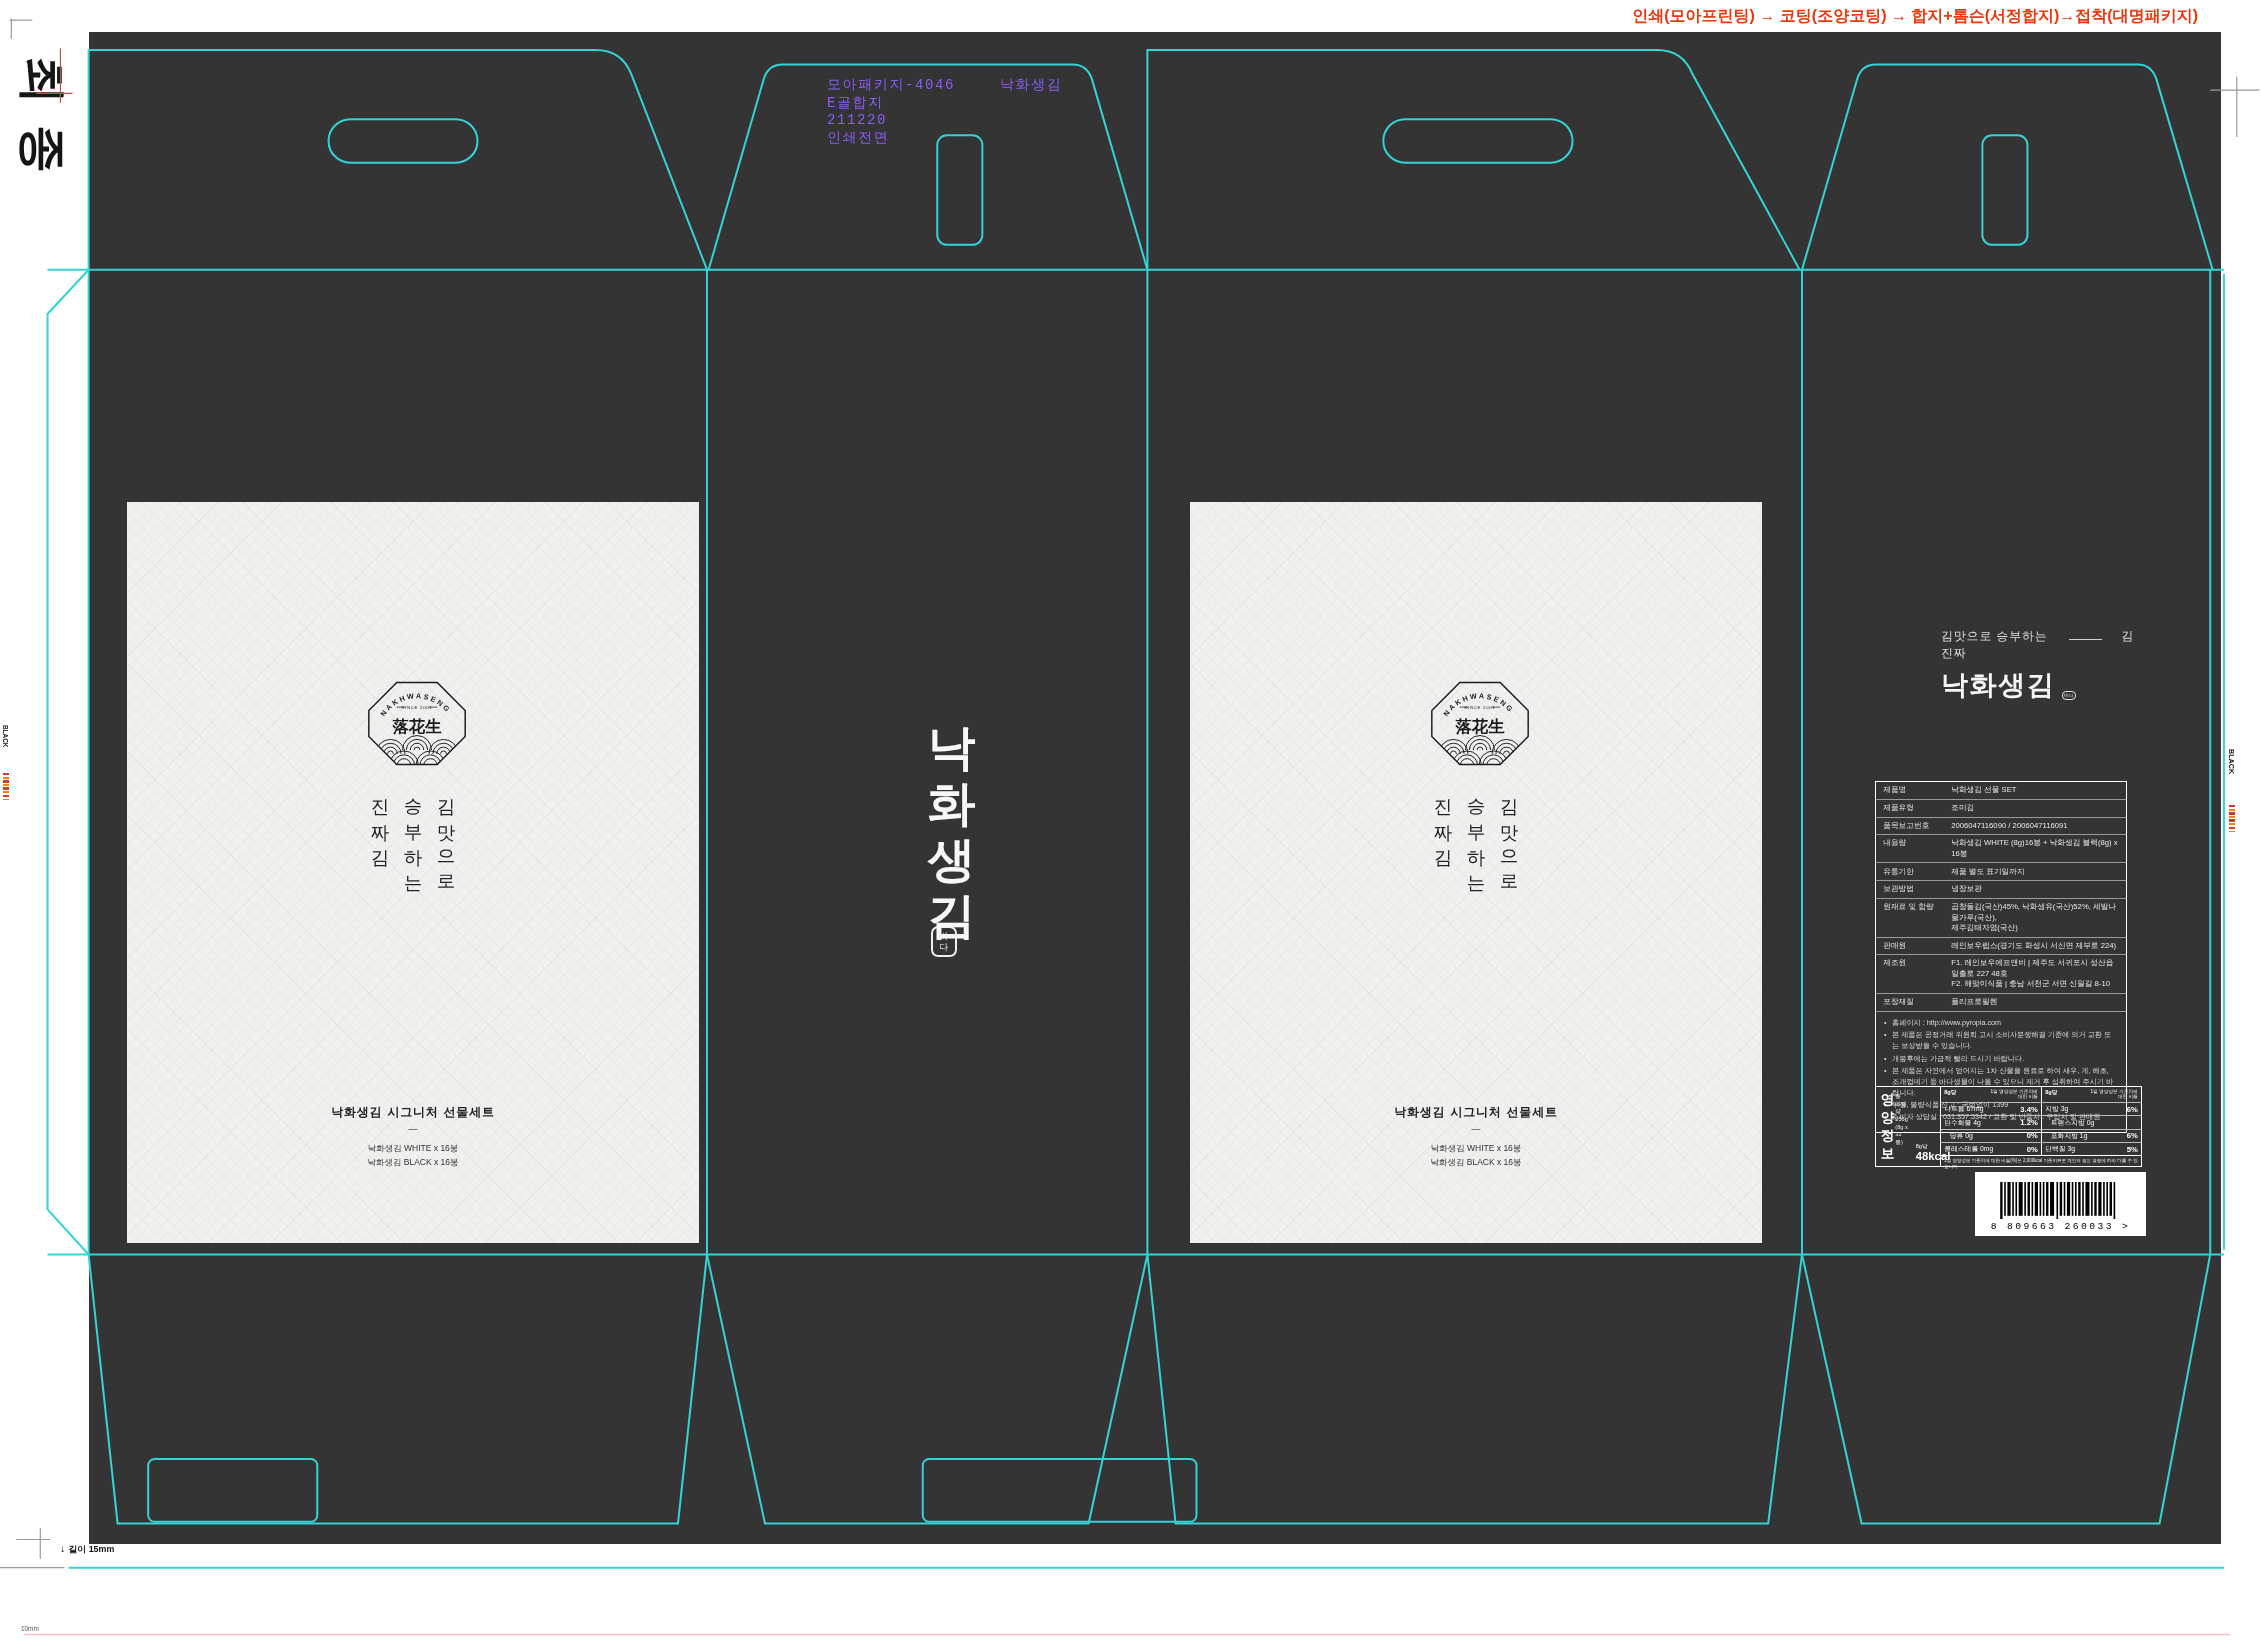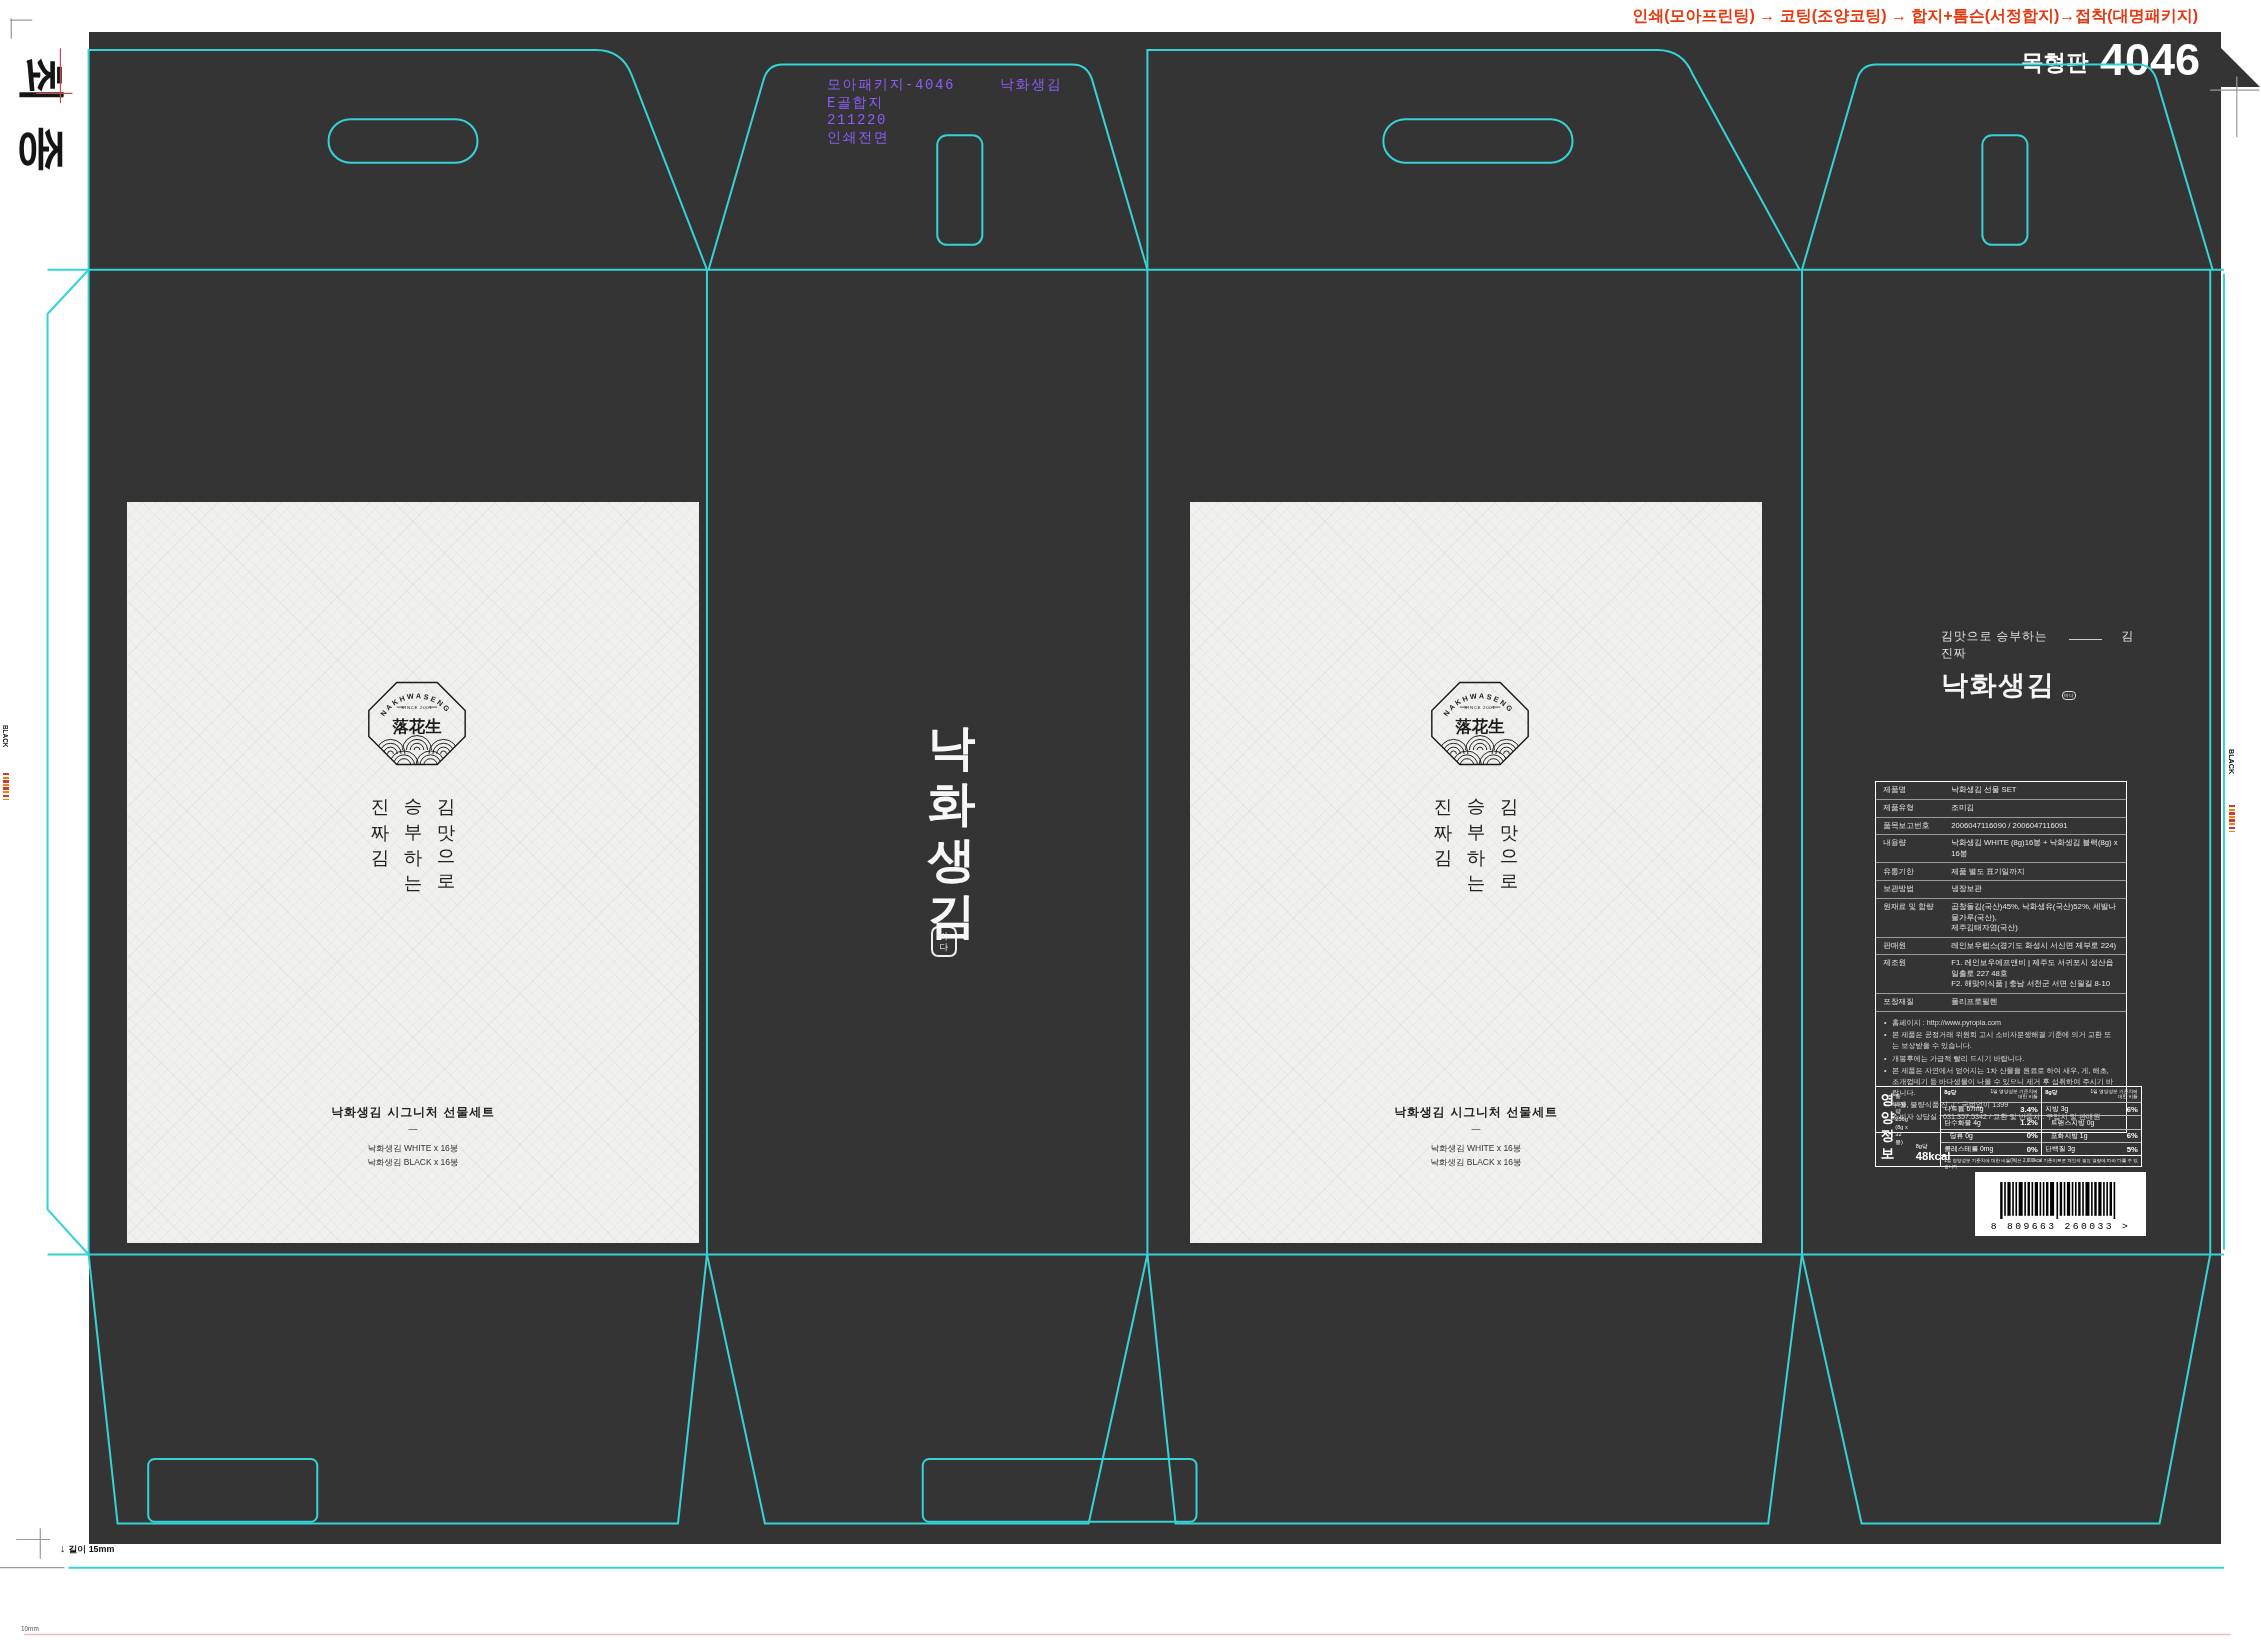--- a/index.html
+++ b/index.html
@@ -108,24 +108,20 @@
 </style>
 </head>
 <body>
 
 <div id="sheet">
 
   <div class="abs process-flow">인쇄(모아프린팅) → 코팅(조양코팅) → 합지+톰슨(서정합지)→접착(대명패키지)</div>
   <div class="abs final-stamp">최종</div>
 
   <div class="abs dark-sheet"></div>
-  <div class="abs plate-ribbon">
-    <span class="plabel">목형판</span>
-    <span class="pnum">4046</span>
-  </div>
 
   <div class="abs job-note">
     <div class="l1">
       <span>모아패키지-4046</span>
       <span>낙화생김</span>
     </div>
     <div>E골합지</div>
     <div>211220</div>
     <div>인쇄전면</div>
   </div>

